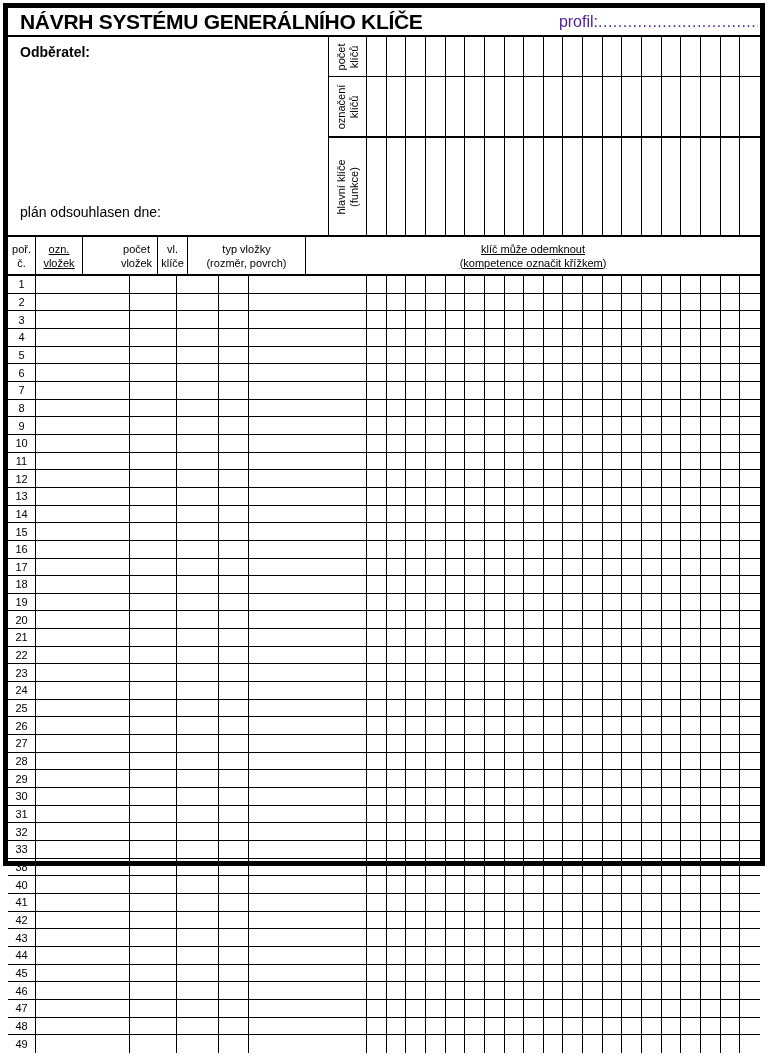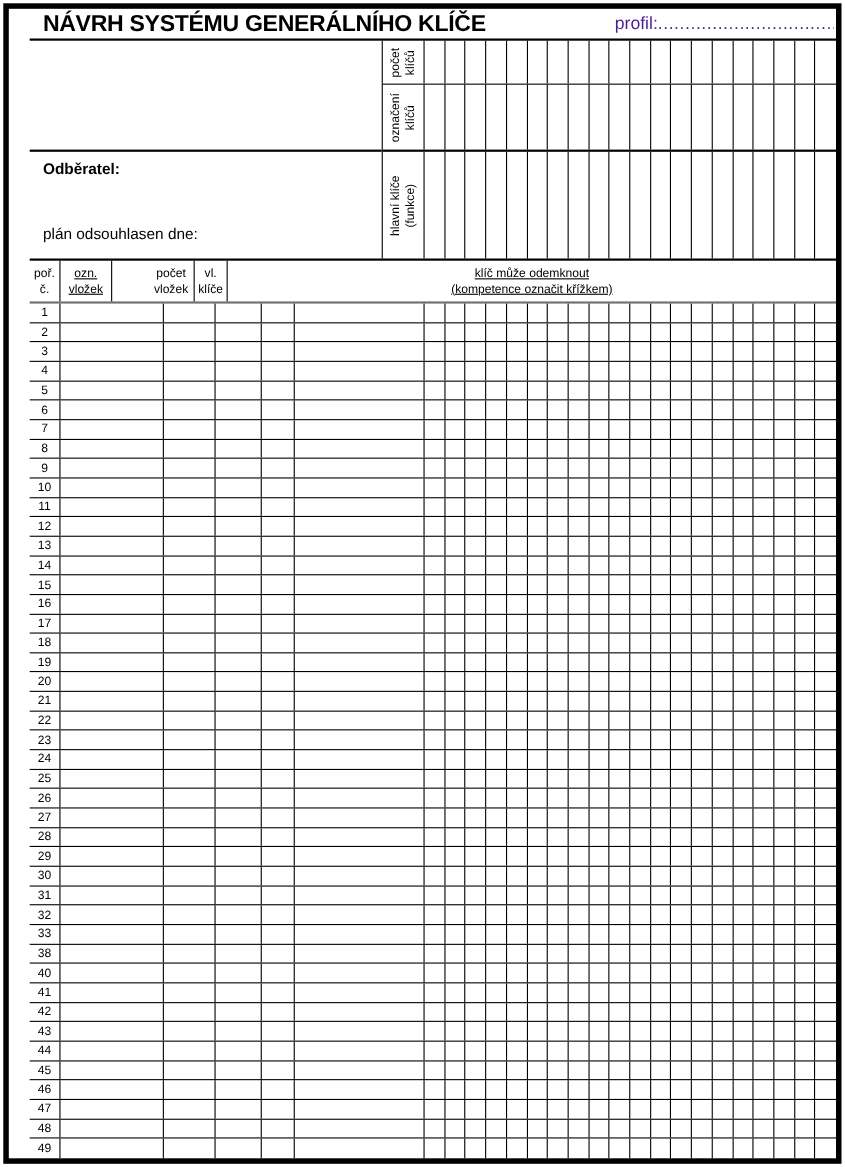--- a/index.html
+++ b/index.html
@@ -6,24 +6,24 @@
   html, body { background: #ffffff; }
   body {
     width: 768px; height: 1061px;
     position: relative;
     font-family: "Liberation Sans", sans-serif;
     color: #000;
     overflow: hidden;
   }
   .sheet {
     position: absolute; left: 3px; top: 3px;
-    width: 762px; height: 1055px;
+    width: 762px; height: 863px;
     border: 5px solid #000;
     background: #fff;
-    display: flex; flex-direction: column; padding-left: 19px;
+    display: flex; flex-direction: column;
   }
 
   
   .title-row {
     height: 29px; flex: none;
     border-bottom: 2px solid #000;
     display: flex; align-items: center;
   }
   .form-title {
     font-size: 21px; font-weight: bold;
@@ -37,21 +37,21 @@
     font-size: 16px; color: #4c1d95;
     padding-right: 2px;
   }
   .profil-dots {
     display: inline-block; width: 160px; overflow: hidden;
     white-space: nowrap; letter-spacing: 0.5px;
   }
 
   
   .top-section { height: 200px; flex: none; display: flex; border-bottom: 2px solid #000; }
-  .ts-left { width: 321px; flex: none; border-right: 1px solid #000; display: flex; flex-direction: column; }
+  .ts-left { width: 321px; flex: none; border-right: 1px solid #000; display: flex; flex-direction: row; }
   .ts-blank { height: 101px; flex: none; border-bottom: 2px solid #000; }
   .ts-customer { flex: 1; position: relative; }
   .customer-label { position: absolute; top: 7px; left: 12px; font-size: 14px; font-weight: bold; }
   .plan-label { position: absolute; bottom: 15px; left: 12px; font-size: 14px; }
 
   .ts-bands { flex: 1; display: flex; flex-direction: column; }
   .band { display: flex; flex: none; }
   .band-1 { height: 40px; border-bottom: 1px solid #000; }
   .band-2 { height: 61px; border-bottom: 2px solid #000; }
   .band-3 { flex: 1; }
@@ -63,21 +63,21 @@
     font-size: 11px; line-height: 13px;
   }
   .band-matrix { flex: 1; display: grid; grid-template-columns: repeat(20, 1fr); }
   .mcell { border-right: 1px solid #000; }
   .band-matrix .mcell:last-child, .c-matrix .mcell:last-child { border-right: none; }
 
   
   .table-header {
     height: 39px; flex: none;
     display: flex;
-    border-bottom: 2px solid #737373;
+    border-bottom: 2px solid #000000;
     font-size: 11px; line-height: 14px;
   }
   .hc {
     border-right: 1px solid #000;
     display: flex; align-items: center; justify-content: center;
     text-align: center; white-space: pre-line;
   }
   .hc:last-child { border-right: none; text-decoration: underline; }
   .w-num  { width: 28px;  flex: none; }
   .w-door { width: 94px;  flex: none; }
@@ -219,20 +219,22 @@
 
   <div class="table-header">
     <div class="hc w-num">poř.
 č.</div>
     <div class="hc w-ozn">ozn.
 vložek</div>
     <div class="hc w-poc">počet
 vložek</div>
     <div class="hc w-vl">vl.
 klíče</div>
+    <div class="hc w-typ">typ vložky
+(rozměr, povrch)</div>
     <div class="hc w-key">klíč může odemknout
 (kompetence označit křížkem)</div>
   </div>
 
   <div class="table-body">
       <div class="body-row">
         <div class="bc c-num">1</div>
         <div class="bc c-doors"></div>
         <div class="bc c-ozn"></div>
         <div class="bc c-pocet"></div>

